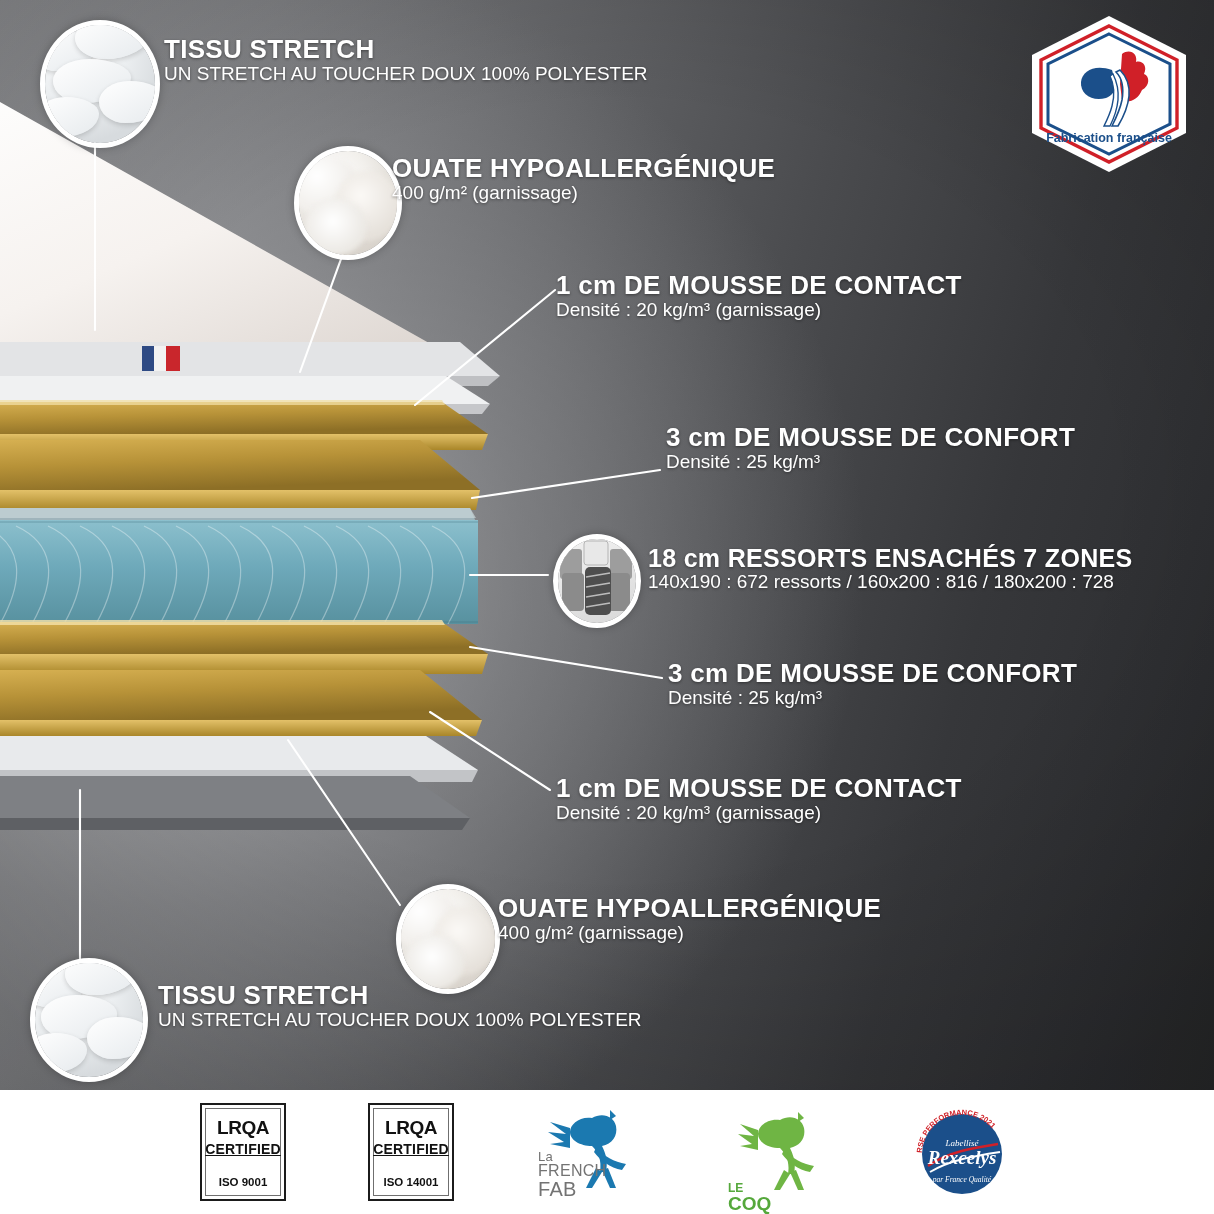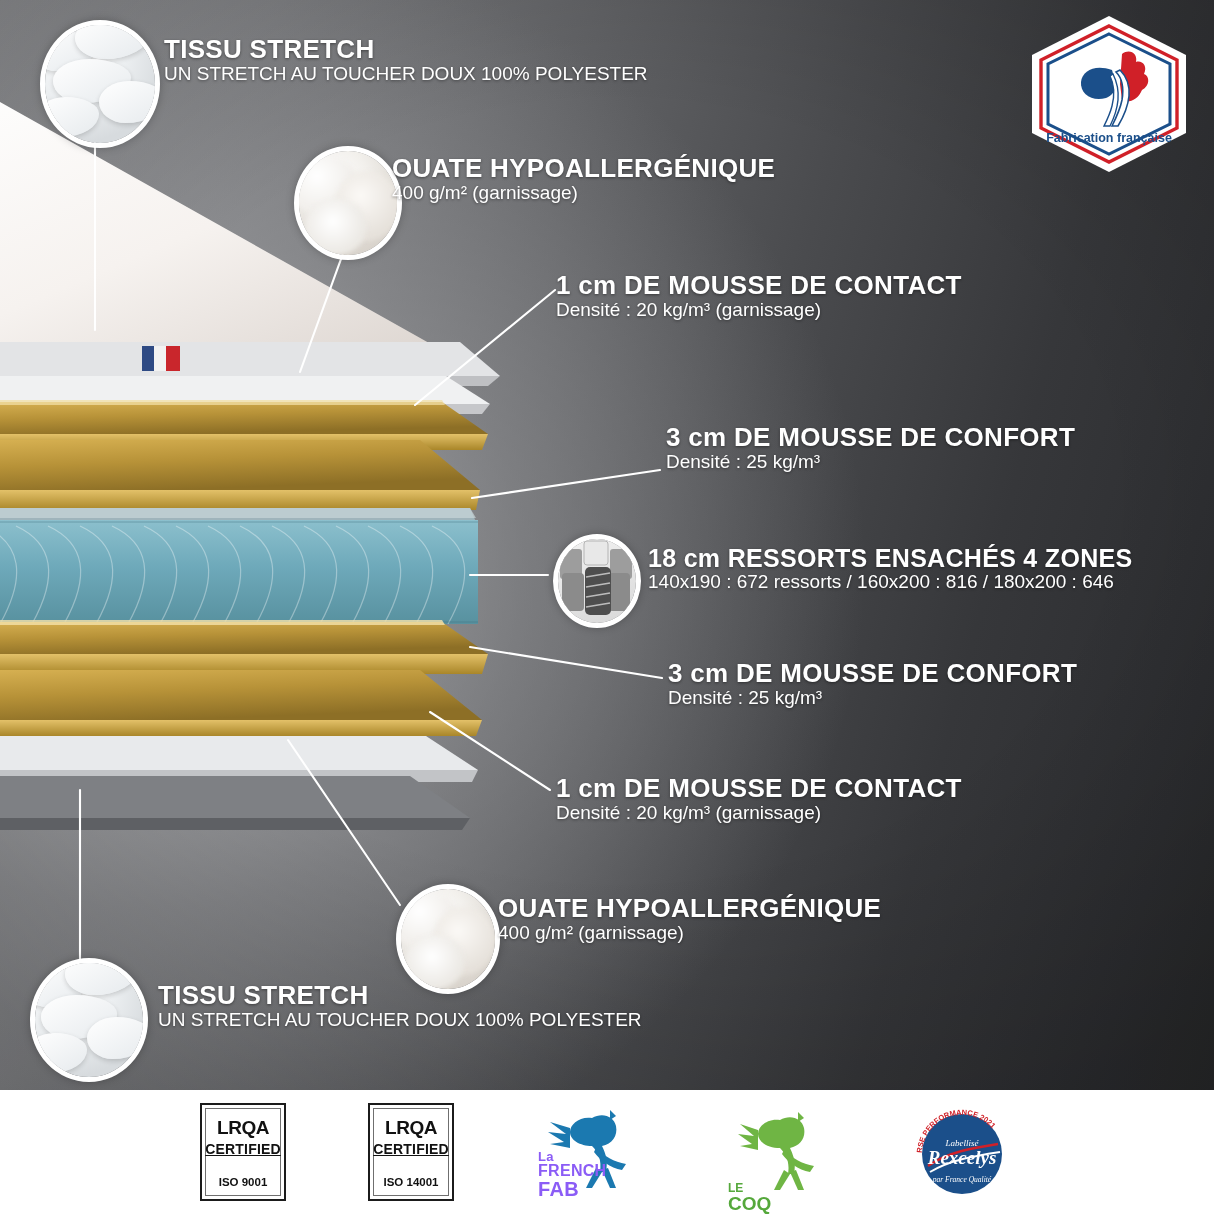--- a/index.html
+++ b/index.html
@@ -56,21 +56,21 @@
   .cert{display:flex;align-items:center;justify-content:center;}
 
   .lrqa{width:86px;height:98px;border:2px solid #1b1b1b;padding:3px;box-sizing:border-box;}
   .lrqa-in{width:100%;height:100%;border:1px solid #6f6f6f;box-sizing:border-box;
            display:flex;flex-direction:column;align-items:center;justify-content:center;gap:2px;}
   .lrqa-w{font-size:19px;font-weight:bold;letter-spacing:-.5px;color:#111;}
   .lrqa-c{font-size:14px;font-weight:bold;letter-spacing:.2px;color:#111;text-decoration:underline;}
   .lrqa-i{font-size:11.5px;font-weight:bold;color:#111;margin-top:17px;}
 
   .frenchfab{display:flex;flex-direction:column;align-items:flex-start;}
-  .ff-word{font-size:14px;font-weight:bold;color:#8b5cf6;line-height:1;letter-spacing:.3px;}
+  .ff-word{font-size:14px;font-weight:normal;color:#737373;line-height:1;letter-spacing:.3px;}
   .ff-la{font-size:13px;}
   .ff-fr{font-size:16px;}
   .ff-fab{font-size:20px;}
 
   .coqvert{display:flex;flex-direction:column;align-items:flex-start;color:#55a83b;}
   .cv-le{font-size:12px;font-weight:bold;line-height:1;margin-top:36px;}
   .cv-coq{font-size:19px;font-weight:bold;line-height:1;}
   .cv-vert{font-size:12px;font-weight:bold;line-height:1;}
 
   .rex{position:relative;width:104px;height:100px;}
@@ -286,22 +286,22 @@
     <div class="t1 t-big">1 cm DE MOUSSE DE CONTACT</div>
     <div class="t2 t-sub">Densité : 20 kg/m³ (garnissage)</div>
   </div>
 
   <div class="lbl" style="left:666px;top:424px;">
     <div class="t1 t-big">3 cm DE MOUSSE DE CONFORT</div>
     <div class="t2 t-sub">Densité : 25 kg/m³</div>
   </div>
 
   <div class="lbl" style="left:648px;top:545px;">
-    <div class="t1 t-spring">18 cm RESSORTS ENSACHÉS 4 ZONES</div>
-    <div class="t2 t-spring-sub">140x190 : 672 ressorts / 160x200 : 816 / 180x200 : 646</div>
+    <div class="t1 t-spring">18 cm RESSORTS ENSACHÉS 7 ZONES</div>
+    <div class="t2 t-spring-sub">140x190 : 672 ressorts / 160x200 : 816 / 180x200 : 728</div>
   </div>
 
   <div class="lbl" style="left:668px;top:660px;">
     <div class="t1 t-big">3 cm DE MOUSSE DE CONFORT</div>
     <div class="t2 t-sub">Densité : 25 kg/m³</div>
   </div>
 
   <div class="lbl" style="left:556px;top:775px;">
     <div class="t1 t-big">1 cm DE MOUSSE DE CONTACT</div>
     <div class="t2 t-sub">Densité : 20 kg/m³ (garnissage)</div>

